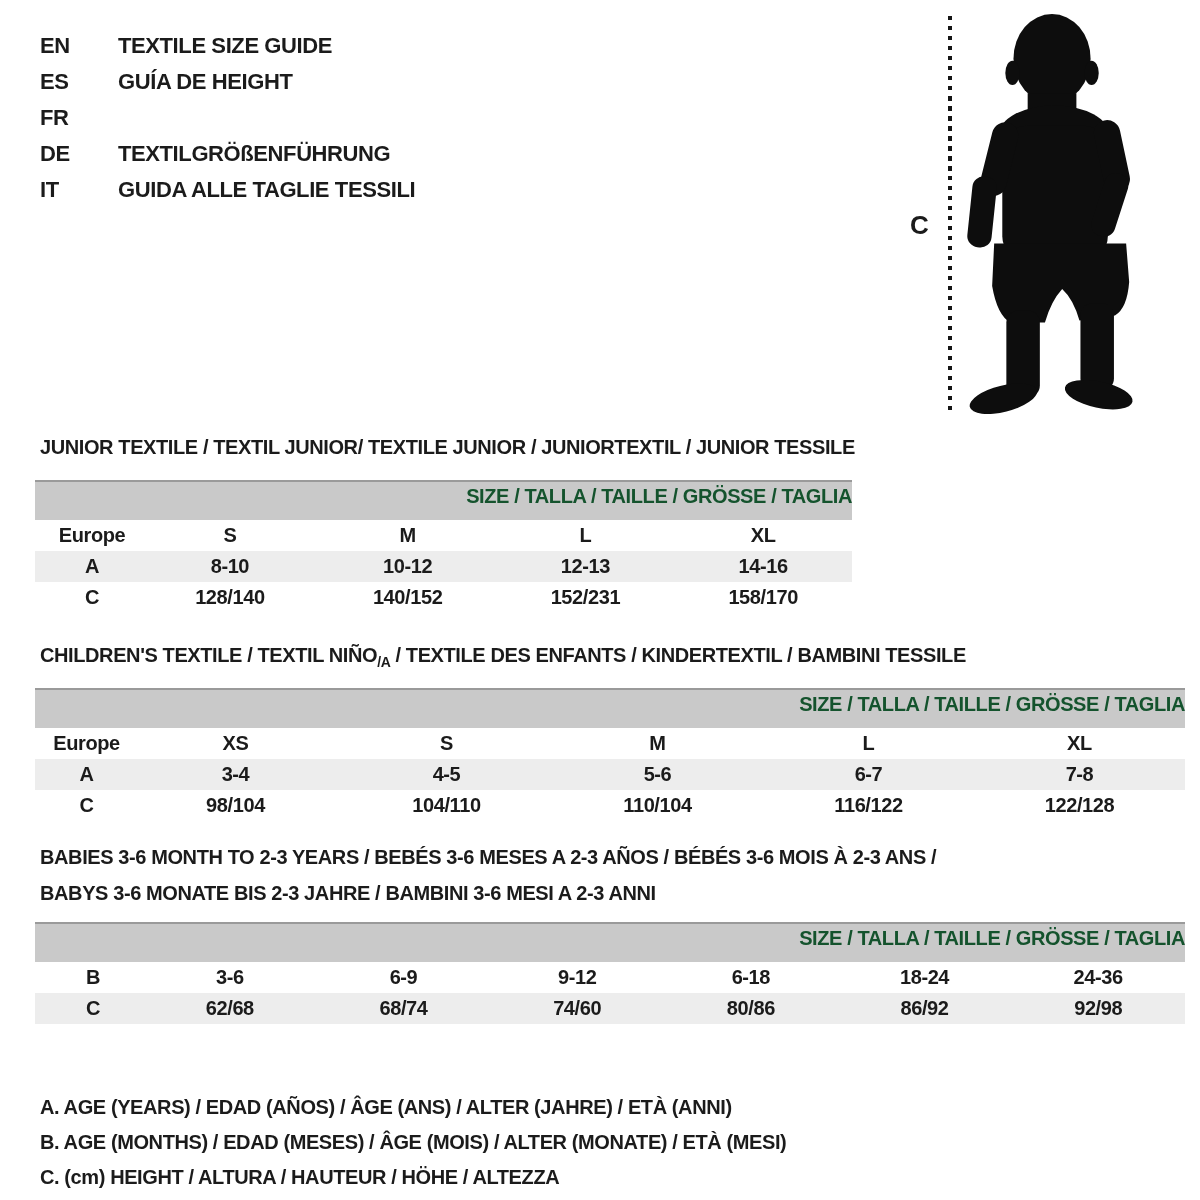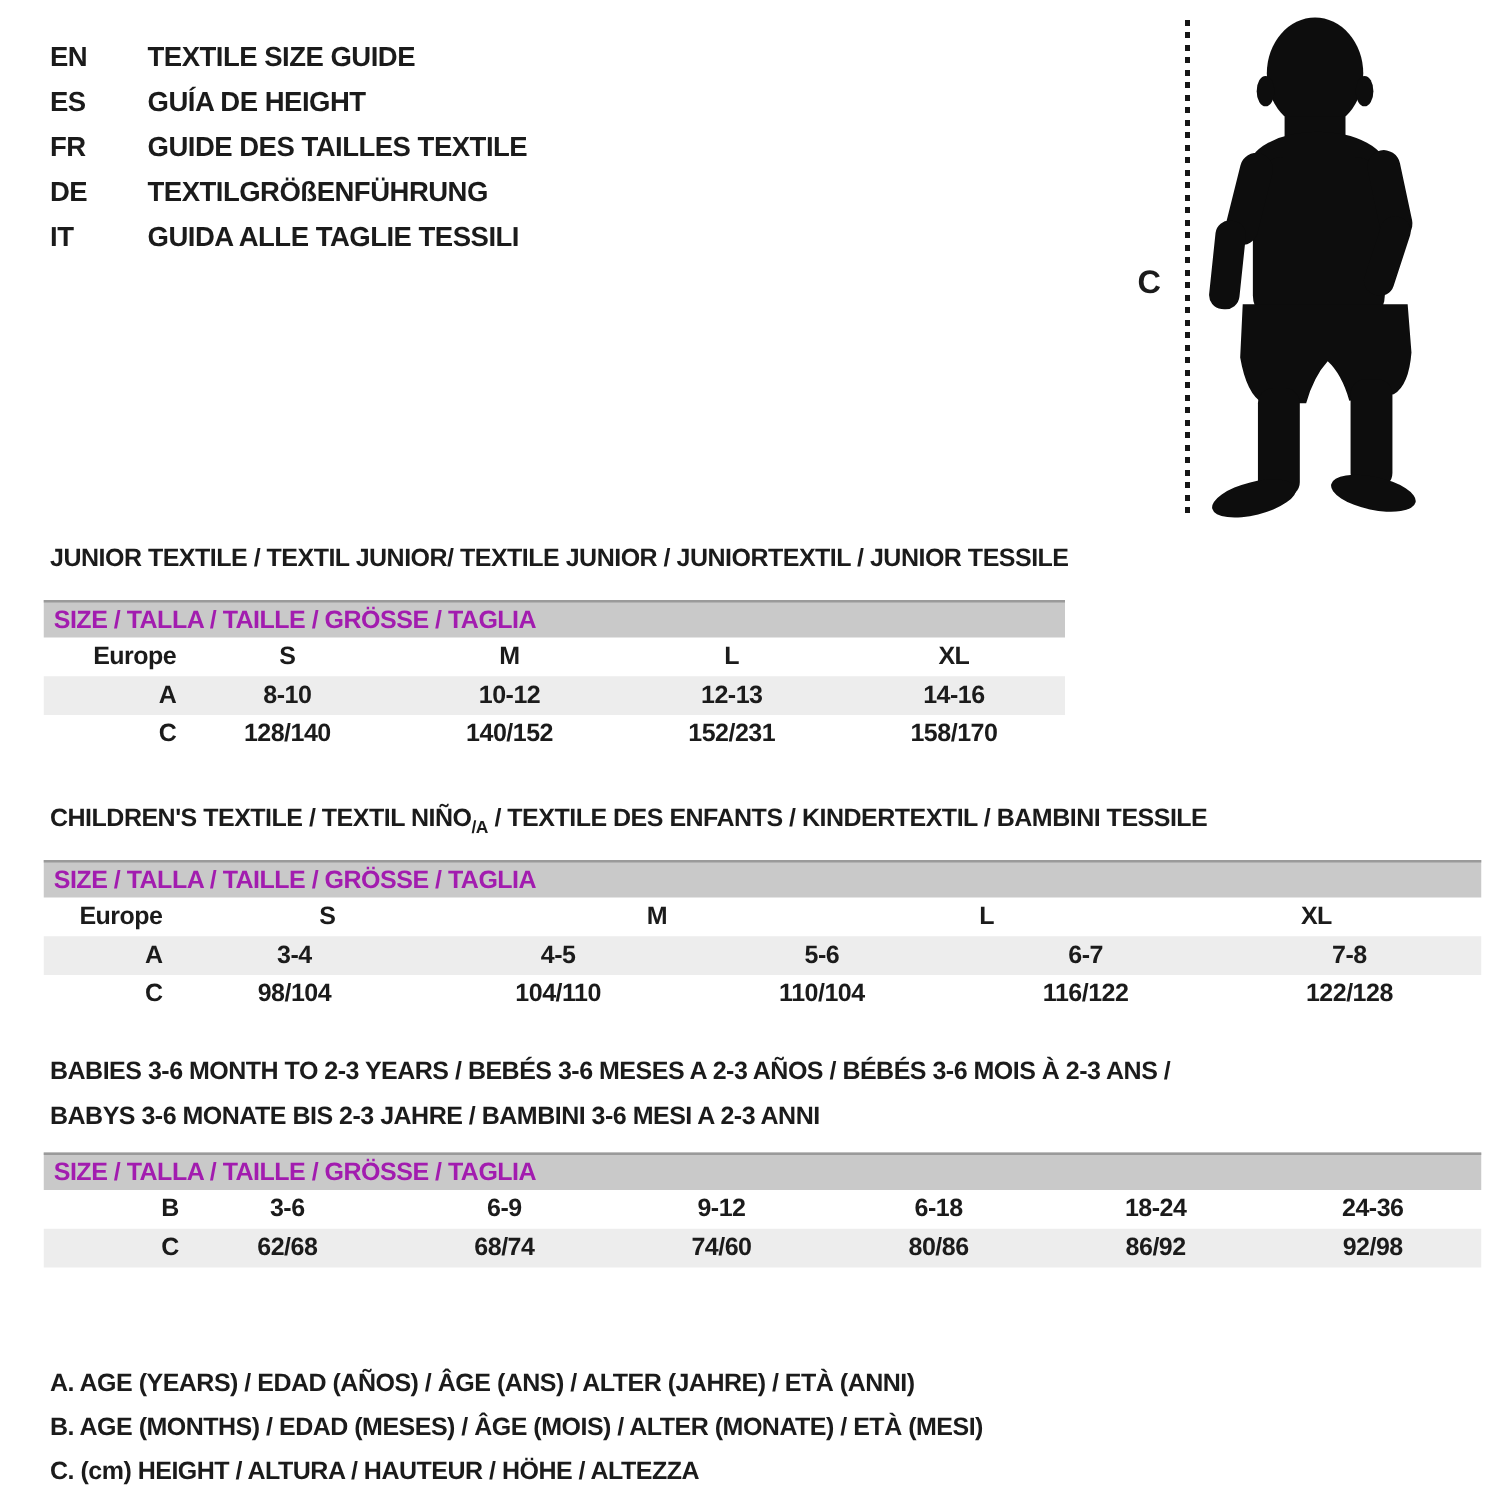--- a/index.html
+++ b/index.html
@@ -31,27 +31,27 @@
 
   
   .sec-title { position:absolute; left:40px; font-size:20px; white-space:nowrap; }
   .sec-title sub { font-size:14px; }
 
   
   .sz-table { position:absolute; left:35px; }
   .sz-table.w-narrow { width:817px; }
   .sz-table.w-wide  { width:1150px; }
   .size-bar {
-    height:30px; line-height:28px;
+    height:40px; line-height:28px;
     background:#c9c9c9; border-top:2px solid #9a9a9a;
-    padding-left:8px; font-size:20px; color:#a21caf;
+    padding-left:8px; font-size:20px; color:#14532d;text-align:right;
   }
   .trow { display:flex; height:31px; line-height:31px; font-size:20px; }
   .trow.shaded { background:#ededed; }
-  .trow .lbl { padding-left:8px; text-align:right; }
+  .trow .lbl { padding-left:8px; text-align:center; }
   .lblw-106 { width:106px; } .lblw-95 { width:95px; } .lblw-108 { width:108px; }
   .trow .val { flex:1; text-align:center; }
 
   
   .legend { position:absolute; left:40px; top:1090px; }
   .legend-line { height:35px; line-height:35px; font-size:20px; white-space:nowrap; }
 </style>
 </head>
 <body>
 
@@ -61,21 +61,20 @@
     <div class="lang-row">
       <span class="lang-code">EN</span>
       <span class="lang-title">TEXTILE SIZE GUIDE</span>
     </div>
     <div class="lang-row">
       <span class="lang-code">ES</span>
       <span class="lang-title">GUÍA DE HEIGHT</span>
     </div>
     <div class="lang-row">
       <span class="lang-code">FR</span>
-      <span class="lang-title">GUIDE DES TAILLES TEXTILE</span>
     </div>
     <div class="lang-row">
       <span class="lang-code">DE</span>
       <span class="lang-title">TEXTILGRÖßENFÜHRUNG</span>
     </div>
     <div class="lang-row">
       <span class="lang-code">IT</span>
       <span class="lang-title">GUIDA ALLE TAGLIE TESSILI</span>
     </div>
   </div>
@@ -126,20 +125,21 @@
       <span class="val">152/231</span>
       <span class="val">158/170</span>
     </div>
   </div>
 
   <div class="sec-title" style="top:644px;"><span>CHILDREN'S TEXTILE / TEXTIL NIÑO</span><sub>/A</sub><span> / TEXTILE DES ENFANTS / KINDERTEXTIL / BAMBINI TESSILE</span></div>
   <div class="sz-table w-wide" style="top:688px;">
     <div class="size-bar">SIZE / TALLA / TAILLE / GRÖSSE / TAGLIA</div>
     <div class="trow">
       <span class="lbl lblw-95">Europe</span>
+      <span class="val">XS</span>
       <span class="val">S</span>
       <span class="val">M</span>
       <span class="val">L</span>
       <span class="val">XL</span>
     </div>
     <div class="trow shaded">
       <span class="lbl lblw-95">A</span>
       <span class="val">3-4</span>
       <span class="val">4-5</span>
       <span class="val">5-6</span>

